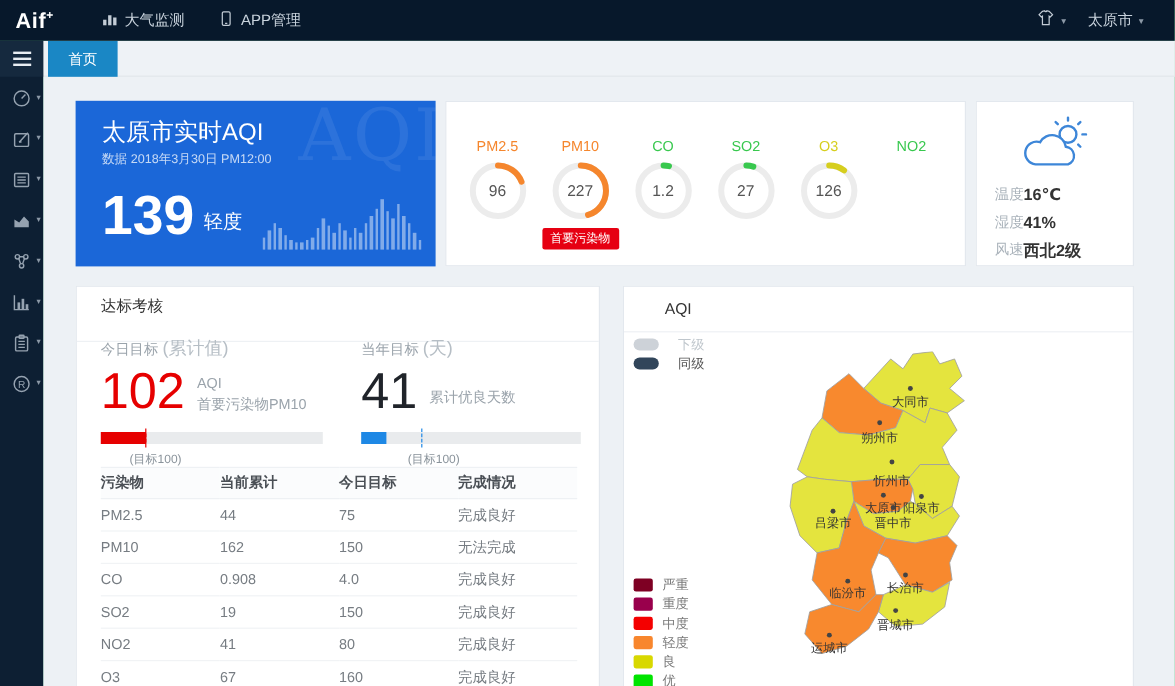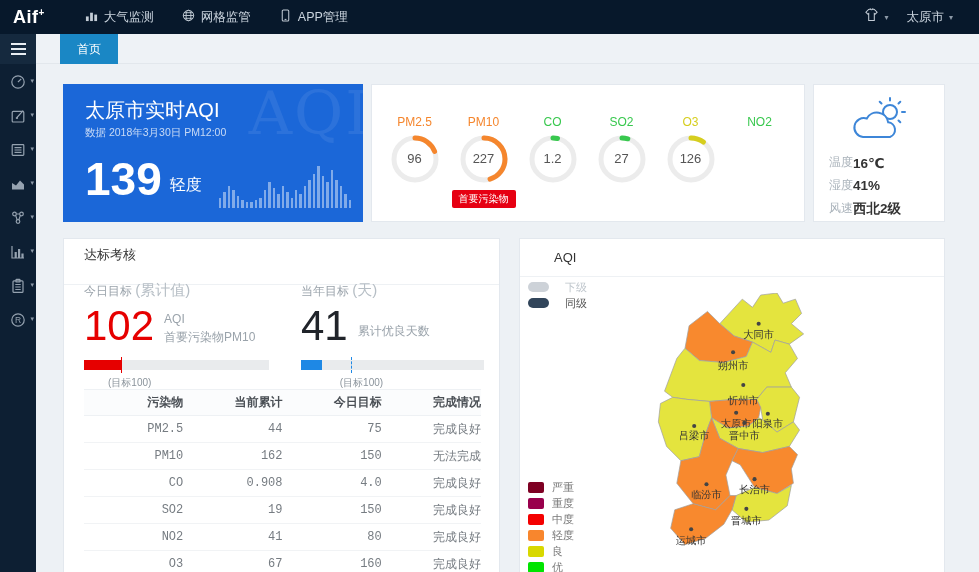--- a/index.html
+++ b/index.html
@@ -21,21 +21,21 @@
   .sidebar { position:absolute; left:0; top:34px; width:36px; height:538px; background:#0d1f33; z-index:4; }
   .side-toggle { width:36px; height:30px; background:#15293e; display:flex; flex-direction:column; justify-content:center; align-items:center; gap:3px; cursor:pointer; }
   .side-toggle i { display:block; width:15px; height:2px; background:#e8edf2; }
   .side-item { width:36px; height:33px; display:flex; align-items:center; justify-content:center; position:relative; cursor:pointer; margin-top:1px; }
   .side-item .caret { position:absolute; right:2px; top:12px; font-size:7px; }
   .side-item svg { stroke:#95a2b0; fill:none; stroke-width:1.2; }
 
   
   .main { position:absolute; left:36px; top:34px; width:943px; height:538px; background:#edf1f5; }
   .tabbar { position:absolute; left:0; top:0; width:943px; height:30px; background:#eef2f6; border-bottom:1px solid #e2e7ec; }
-  .tab-active { position:absolute; left:4px; top:0; height:30px; padding:0 17px; background:#1a87c5; color:#fff; font-size:12px; display:flex; align-items:center; cursor:pointer;margin-left:20px; }
+  .tab-active { position:absolute; left:4px; top:0; height:30px; padding:0 17px; background:#1a87c5; color:#fff; font-size:12px; display:flex; align-items:center; cursor:pointer; }
 
   .panel { position:absolute; background:#fff; border:1px solid #e3e8ee; }
 
   
   .aqi-card { position:absolute; left:27px; top:50px; width:300px; height:138px; background:#1b67d8; color:#fff; overflow:hidden; }
   .aqi-watermark { position:absolute; right:-8px; top:-6px; font-family:"DejaVu Serif","Liberation Serif",serif; font-size:60px; color:rgba(255,255,255,.08); letter-spacing:2px; }
   .aqi-title { position:absolute; left:22px; top:13px; font-size:20px; }
   .aqi-subtitle { position:absolute; left:22px; top:42px; font-size:10.5px; color:rgba(255,255,255,.75); }
   .aqi-valuerow { position:absolute; left:22px; top:72px; display:flex; align-items:flex-end; gap:8px; }
   .aqi-value { font-size:46px; font-weight:bold; line-height:1; }
@@ -68,21 +68,21 @@
   .t-value { font-size:42px; line-height:1.05; }
   .t-side { font-size:12px; color:#9aa3ab; padding-top:6px; line-height:1.5; }
   .t-bar { position:relative; height:10px; background:#e9ebed; margin-top:12px; }
   .t-fill { position:absolute; left:0; top:0; height:10px; }
   .t-marker { position:absolute; top:-3px; height:16px; width:0; border-left:1px dashed #999; }
   .t-target { font-size:10px; color:#8a939b; margin-top:6px; }
 
   .a-table { position:absolute; left:20px; top:150px; width:397px; border-collapse:collapse; }
   .a-table th { font-size:12px; color:#4a4f55; font-weight:bold; height:26px; background:#fbfcfd; border-top:1px solid #eef1f4; border-bottom:1px solid #eef1f4; }
   .a-table td { font-size:12px; color:#767c82; height:27px; text-align:center; border-bottom:1px solid #f1f3f5; }
-  .a-table th, .a-table td { width:25%; text-align:right;font-family:Liberation Mono, monospace; }
+  .a-table th, .a-table td { width:25%; text-align:left; }
 
   
   .map-panel { left:483px; top:204px; width:426px; height:376px; }
   .map-toggles { position:absolute; left:8px; top:40px; }
   .toggle-item { display:flex; align-items:center; gap:16px; height:16px; cursor:pointer; }
   .toggle-swatch { width:21px; height:10px; border-radius:5px; }
   .toggle-label { font-size:11px; }
   .map-levels { position:absolute; left:8px; top:240px; }
   .level-item { display:flex; align-items:center; gap:8px; height:16px; }
   .level-swatch { width:16px; height:11px; border-radius:2px; }
@@ -102,28 +102,20 @@
     <div class="nav-menu">
       <div class="nav-item">
         <span><svg width="13" height="13" viewBox="0 0 14 14">
               <g fill="#c3ccd6">
                 <rect x="1" y="8" width="3" height="5"></rect>
                 <rect x="5.5" y="4" width="3" height="9"></rect>
                 <rect x="10" y="6" width="3" height="7"></rect>
               </g>
             </svg></span>
         <span>大气监测</span>
-      </div>
-      <div class="nav-item">
-        <span><svg width="13" height="13" viewBox="0 0 14 14" fill="none" stroke="#c3ccd6" stroke-width="1">
-              <circle cx="7" cy="7" r="5.6"></circle>
-              <ellipse cx="7" cy="7" rx="2.6" ry="5.6"></ellipse>
-              <path d="M1.4,7 H12.6 M2.2,4 H11.8 M2.2,10 H11.8"></path>
-            </svg></span>
-        <span>网格监管</span>
       </div>
       <div class="nav-item">
         <span><svg width="13" height="13" viewBox="0 0 14 14" fill="none" stroke="#c3ccd6" stroke-width="1.1">
               <rect x="3.5" y="1" width="7" height="12" rx="1.2"></rect>
               <path d="M6,11.2 H8"></path>
             </svg></span>
         <span>APP管理</span>
       </div>
     </div>
     <div class="nav-right">

